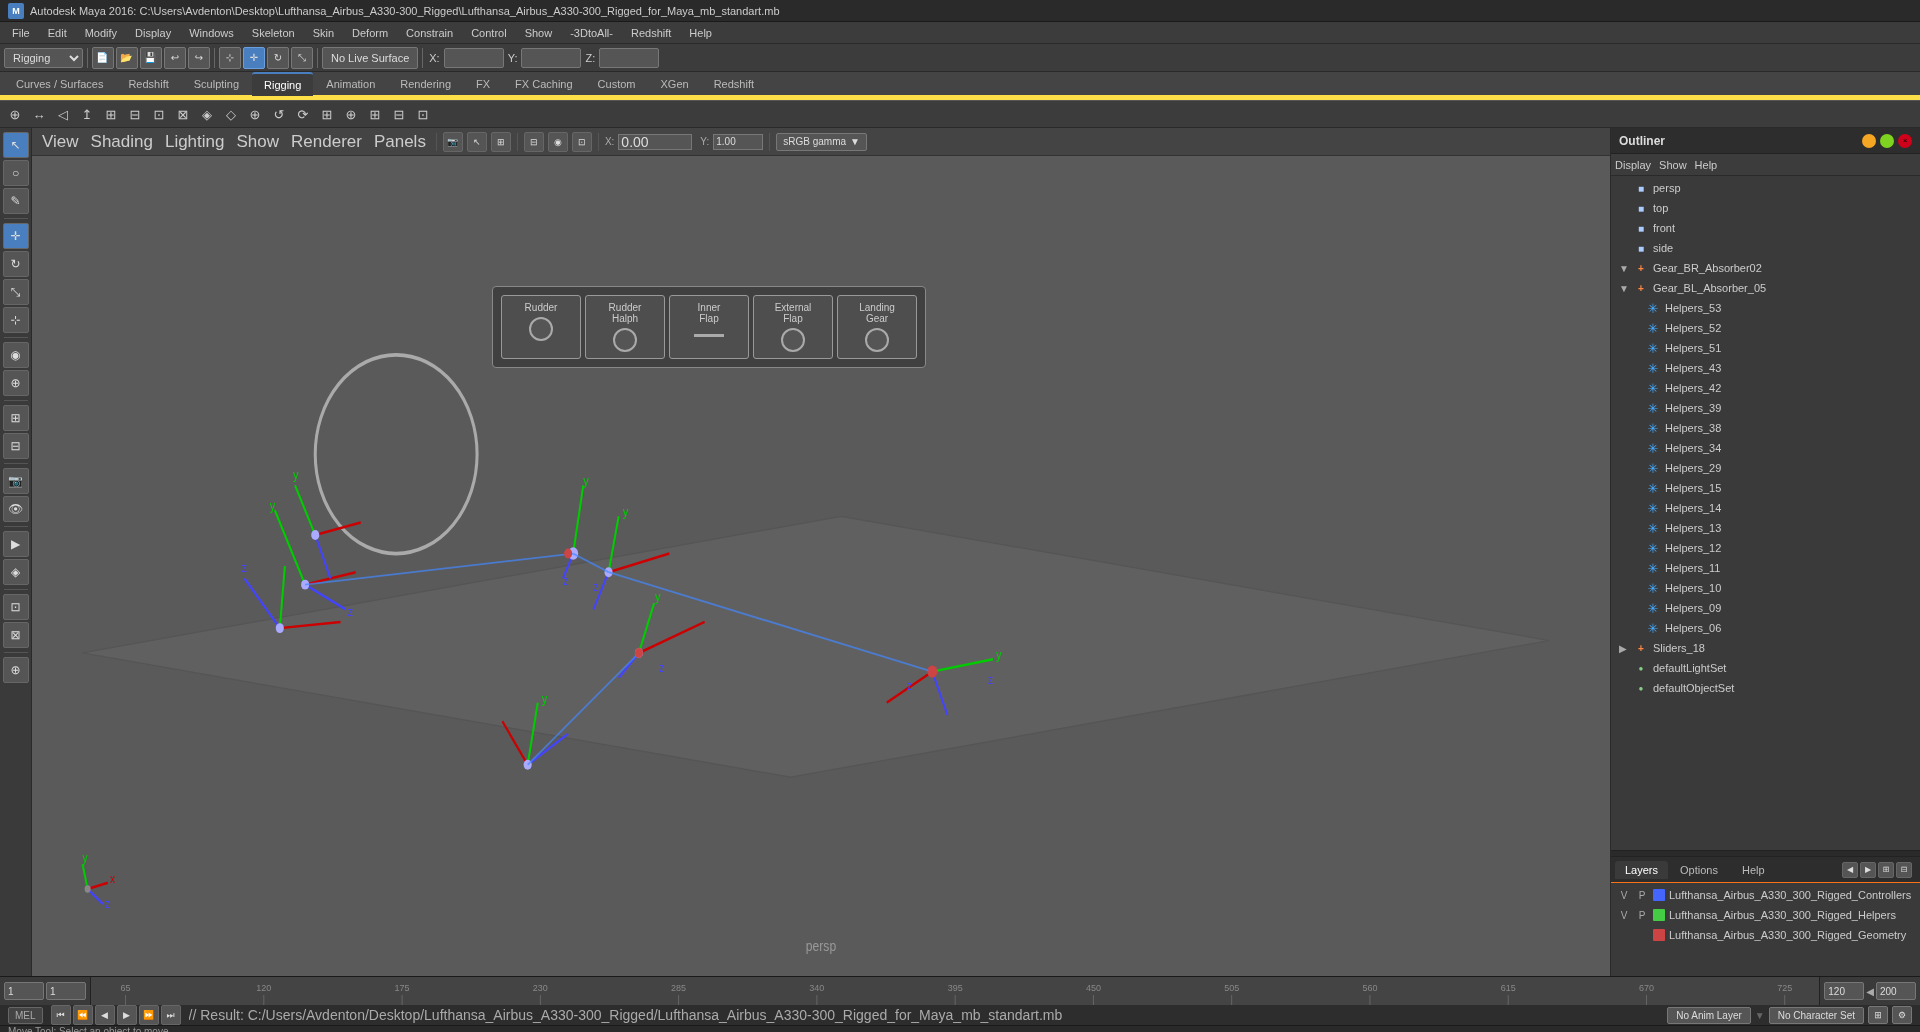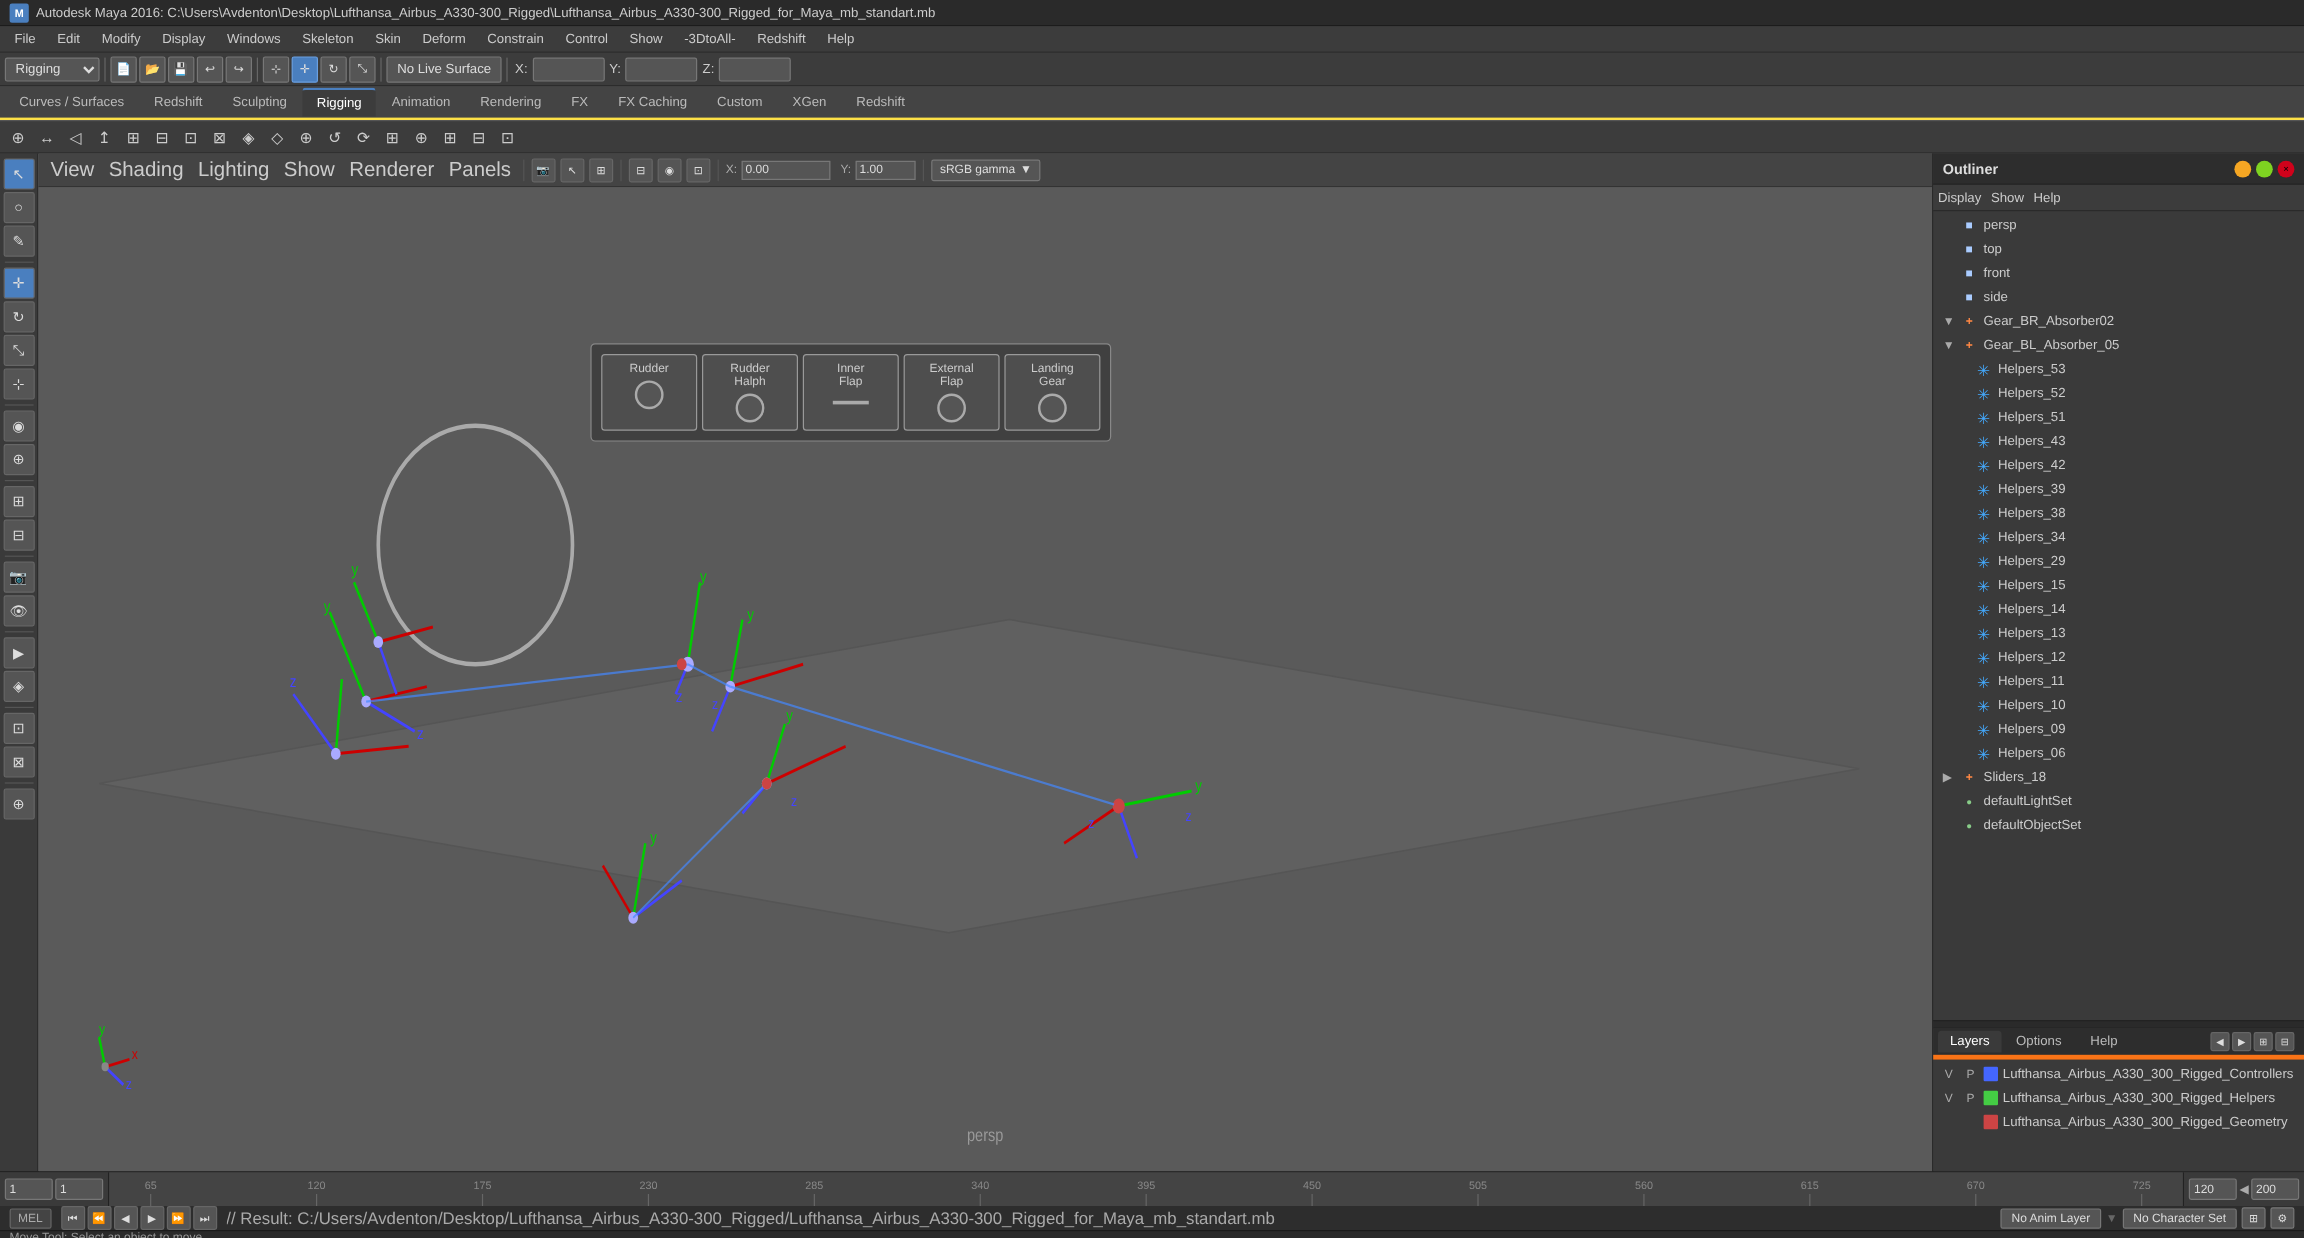--- a/index.html
+++ b/index.html
@@ -117,21 +117,21 @@
     }
 
     
     #module-tabs {
       height: 28px;
       background: #444;
       display: flex;
       align-items: center;
       padding: 0 4px;
       gap: 1px;
-      border-bottom: 2px solid #fde047;
+      border-bottom: 5px solid #fde047;
     }
     .module-tab {
       padding: 4px 12px;
       font-size: 11px;
       color: #bbb;
       cursor: pointer;
       border-radius: 3px 3px 0 0;
       height: 24px;
       display: flex; align-items: center;
     }
@@ -350,21 +350,21 @@
       display: flex;
       flex-direction: column;
     }
     #layers-tabs {
       height: 26px;
       background: #2d2d2d;
       display: flex;
       align-items: center;
       padding: 0 4px;
       gap: 2px;
-      border-bottom: 4px solid #f97316;
+      border-bottom: 1px solid #f97316;
     }
     .layers-tab {
       padding: 3px 10px;
       font-size: 11px;
       color: #bbb;
       cursor: pointer;
       border-radius: 3px 3px 0 0;
     }
     .layers-tab.active {
       background: #3a3a3a;
@@ -635,21 +635,21 @@
       <div class="vp-toolbar-sep"></div>
       <div class="vp-btn">📷</div>
       <div class="vp-btn">↖</div>
       <div class="vp-btn">⊞</div>
       <div class="vp-toolbar-sep"></div>
       <div class="vp-btn">⊟</div>
       <div class="vp-btn">◉</div>
       <div class="vp-btn">⊡</div>
       <div class="vp-toolbar-sep"></div>
       <span style="font-size:10px;color:#aaa;">X:</span>
-      <input type="text" style="width: 74px; height: 16px; background: rgb(85, 85, 85); border: 1px solid rgb(119, 119, 119); color: rgb(221, 221, 221); font-size: 10px; padding: 0px 2px;" value="0.00">
+      <input type="text" style="width: 74px; height: 16px; background: rgb(85, 85, 85); border: 1px solid rgb(119, 119, 119); color: rgb(221, 221, 221); font-size: 14px; padding: 0px 2px;" value="0.00">
       <span style="font-size:10px;color:#aaa;margin-left:4px;">Y:</span>
       <input type="text" style="width: 50px; height: 16px; background: rgb(85, 85, 85); border: 1px solid rgb(119, 119, 119); color: rgb(221, 221, 221); font-size: 10px; padding: 0px 2px;" value="1.00">
       <div class="vp-toolbar-sep"></div>
       <div style="background:#555;border:1px solid #777;border-radius:2px;padding:0 6px;height:18px;display:flex;align-items:center;cursor:pointer;font-size:10px;color:#ddd;">
         <span>sRGB gamma</span>
         <span style="margin-left:4px;">▼</span>
       </div>
     </div>
 
     <div id="viewport-canvas">

